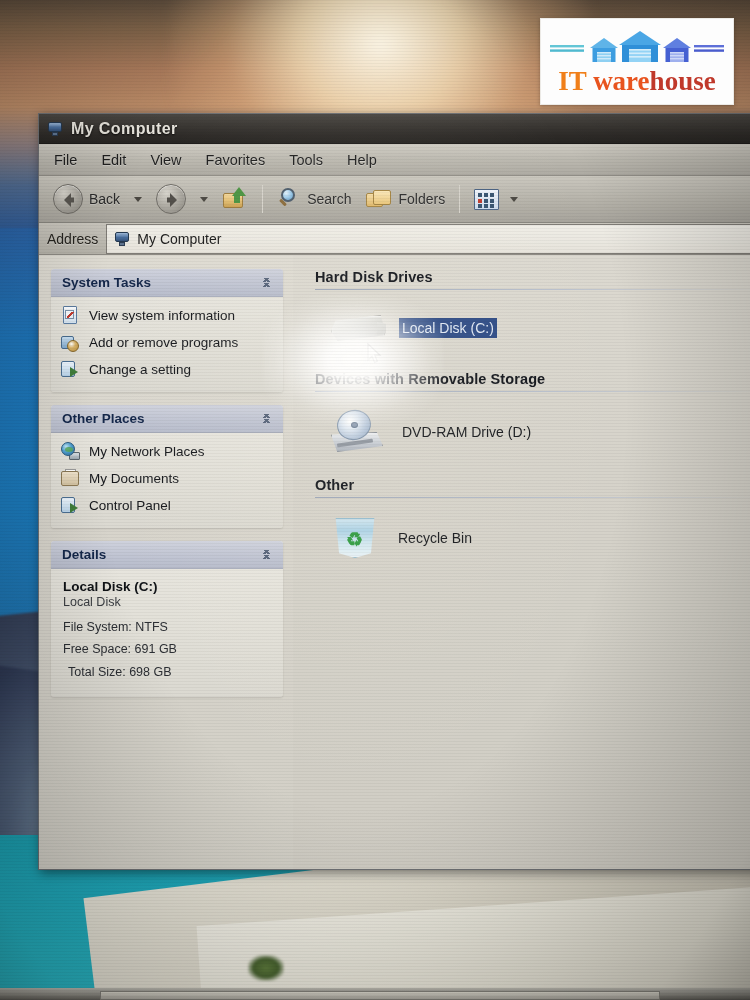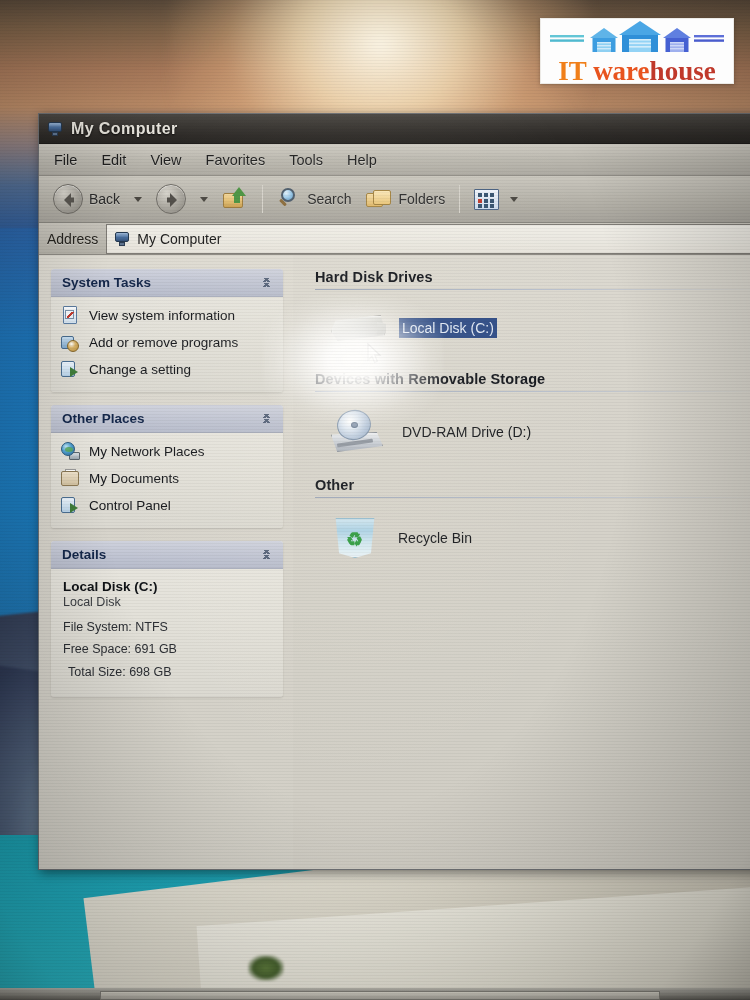--- a/index.html
+++ b/index.html
@@ -391,21 +391,21 @@
   }
 
   
   .photo-fx {
     position:absolute; inset:0; pointer-events:none;
     background:radial-gradient(ellipse at 48% 40%, rgba(255,248,232,.10) 0%, rgba(0,0,0,0) 48%, rgba(0,0,0,.20) 88%, rgba(0,0,0,.34) 100%);
   }
 
   
   #watermark {
-    position:absolute; left:540px; top:18px; width:194px; height:66px;
+    position:absolute; left:540px; top:18px; width:194px; height:87px;
     background:#fdfdfd; border:1px solid #eceae6; z-index:40;
     box-shadow:0 1px 4px rgba(0,0,0,.25);
     display:flex; flex-direction:column; align-items:center; justify-content:center;
   }
   .wm-houses { width:178px; height:38px; position:relative; }
   .wm-text { font-family:"Liberation Serif", serif; font-size:27px; font-weight:bold; line-height:1; margin-top:2px; }
   .wm-it { color:#f07f1a; }
   .wm-ware { color:#e8541f; }
   .wm-house { color:#c0392b; }
 </style>

